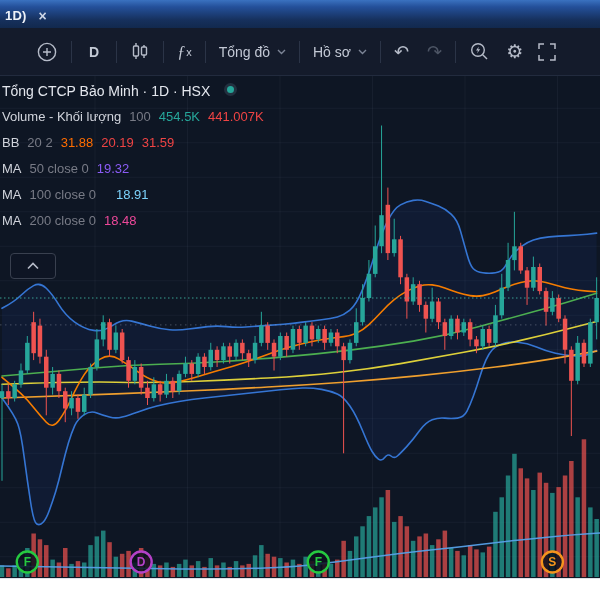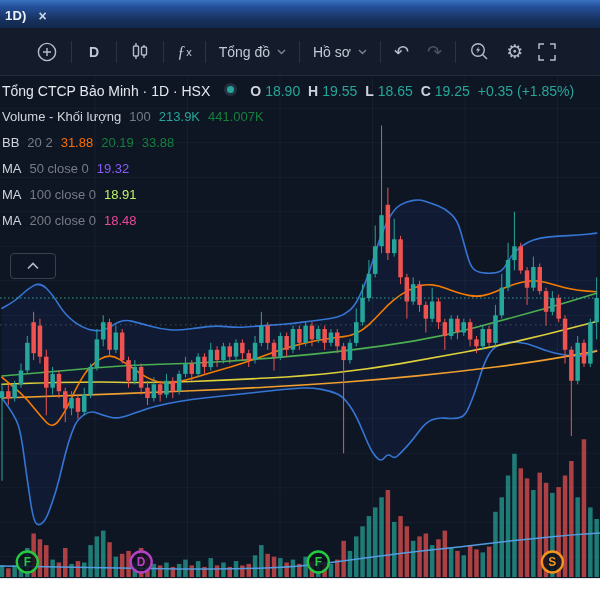--- a/index.html
+++ b/index.html
@@ -34,24 +34,24 @@
   .lrow.first{font-size:14px;}
   .sym{color:#e4e7ee;font-weight:normal;}
   .dot{width:13px;height:13px;border-radius:50%;background:#22303f;display:inline-flex;align-items:center;justify-content:center;margin:0 13px 0 14px;}
   .dot i{width:7px;height:7px;border-radius:50%;background:#26a69a;display:block;}
   .ohlc span{margin-right:4px;}
   .olet{color:#cdd2dd;font-weight:bold;}
   .oval{color:#26a69a;}
   .wname{color:#d1d4dc;}
   .gray{color:#787b86;}
   .grn{color:#26a69a;}
-  .blu{color:#15803d;}
+  .blu{color:#ef4444;}
   .dim{color:#4d525f;}
   .org{color:#ff6d00;}
-  .yel{color:#bef264;}
+  .yel{color:#7dd3fc;margin-left:12px;}
   .amb{color:#ec4899;}
   .mgrn{color:#8b5cf6;}
   .sp{display:inline-block;width:8px;}
   .collapse{position:absolute;top:177px;left:10px;width:44px;height:24px;border:1px solid #39404f;
             border-radius:4px;background:rgba(14,22,36,.55);display:flex;align-items:center;justify-content:center;
             z-index:5;cursor:pointer;}
   .bottomstrip{position:absolute;top:578px;left:0;width:600px;height:22px;background:#ffffff;border-top:1px solid #dfe3ea;}
 </style>
 </head>
 <body>
@@ -456,47 +456,40 @@
           <text x="552.362" y="490" text-anchor="middle" font-size="12" font-weight="bold" font-family="&quot;Liberation Sans&quot;,sans-serif" fill="#f5941d">S</text>
         </g>
       </svg>
 
     <div class="legend">
       <div class="lrow first">
         <span class="sym">Tổng CTCP Bảo Minh · 1D · HSX</span>
         <span class="dot">
             <i></i>
           </span>
-        <span class="ohlc">
-          <span class="olet">O</span><span class="oval">18.90</span>
-          <span class="olet">H</span><span class="oval">19.55</span>
-          <span class="olet">L</span><span class="oval">18.65</span>
-          <span class="olet">C</span><span class="oval">19.25</span>
-          <span class="oval">+0.35 (+1.85%)</span>
-        </span>
       </div>
       <div class="lrow">
         <span class="wname">Volume - Khối lượng</span>
           <span class="sp"></span>
         <span class="gray">100</span>
           <span class="sp"></span>
-        <span class="grn">213.9K</span>
+        <span class="grn">454.5K</span>
           <span class="sp"></span>
         <span class="blu">441.007K</span>
       </div>
       <div class="lrow">
         <span class="wname">BB</span>
           <span class="sp"></span>
         <span class="gray">20 2</span>
           <span class="sp"></span>
         <span class="org">31.88</span>
           <span class="sp"></span>
         <span class="blu">20.19</span>
           <span class="sp"></span>
-        <span class="blu">33.88</span>
+        <span class="blu">31.59</span>
       </div>
       <div class="lrow">
         <span class="wname">MA</span>
           <span class="sp"></span>
         <span class="gray">50 close 0</span>
           <span class="sp"></span>
         <span class="mgrn">19.32</span>
       </div>
       <div class="lrow">
         <span class="wname">MA</span>

